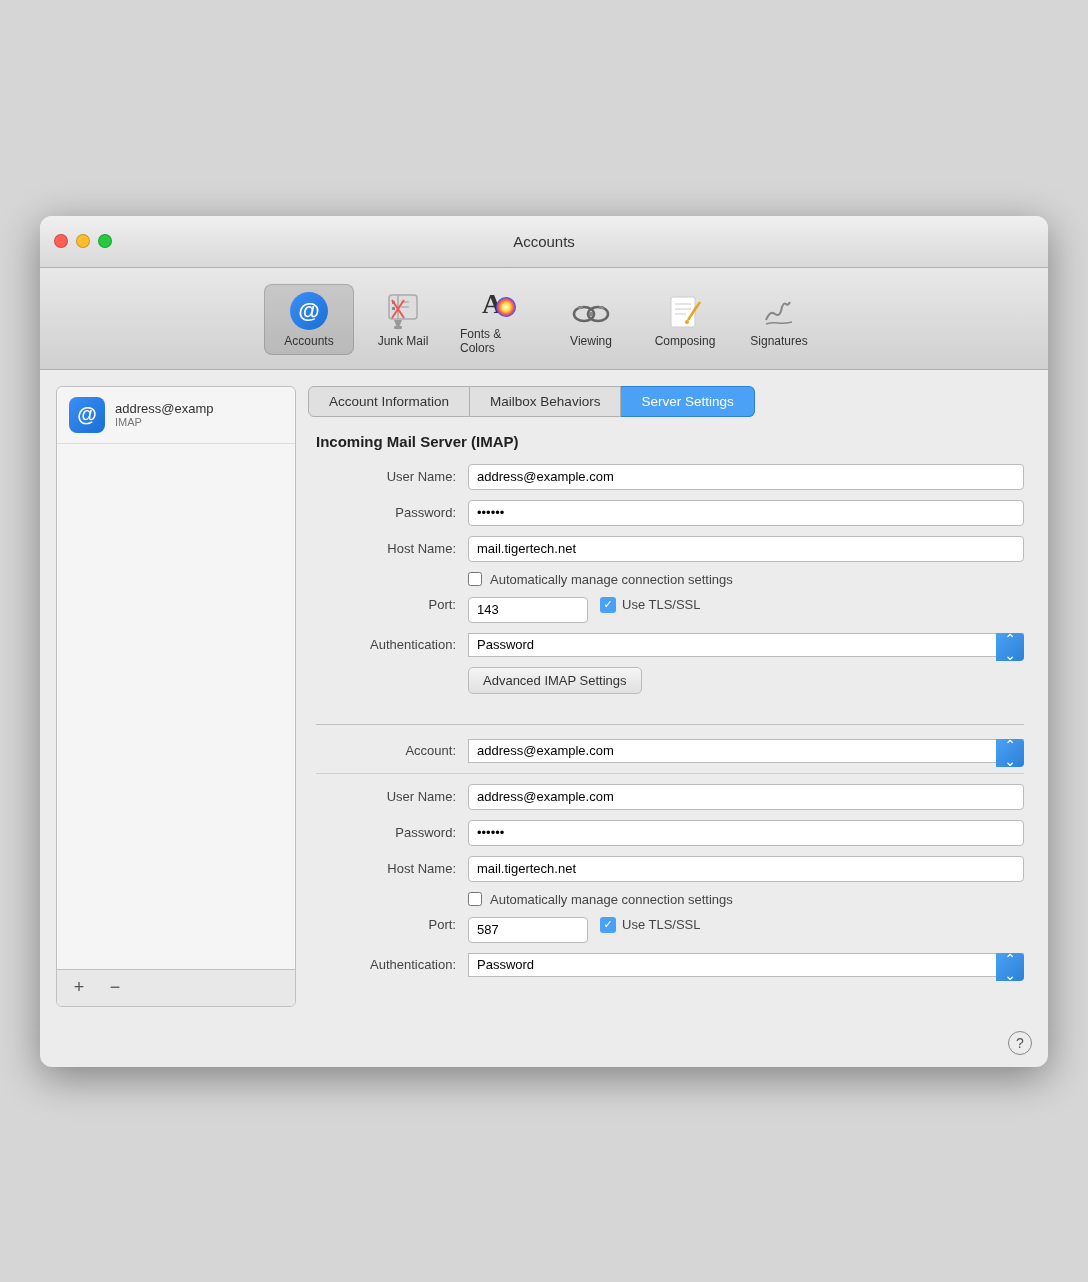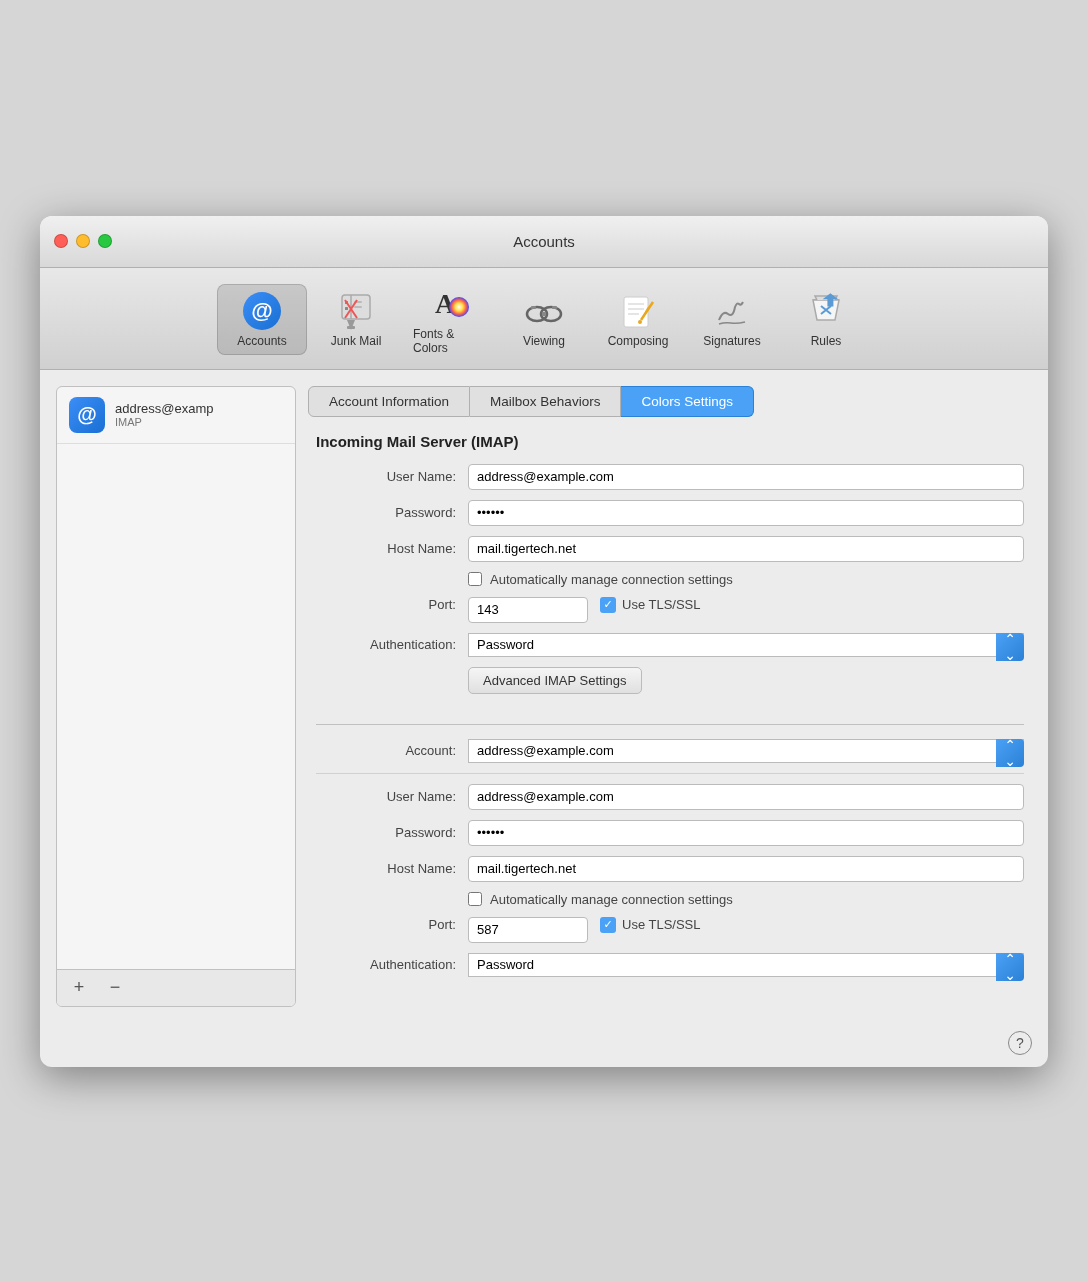--- a/index.html
+++ b/index.html
@@ -400,32 +400,20 @@
     <div class="toolbar-item">
       <div class="toolbar-icon">
         <svg width="38" height="38" viewBox="0 0 38 38">
           <path d="M6 28 Q10 18 15 22 Q20 26 22 15 Q24 10 26 12 Q28 14 30 10" fill="none" stroke="#888" stroke-width="2"></path>
           <path d="M6 32 Q12 30 18 31 Q24 32 32 30" fill="none" stroke="#888" stroke-width="1.5"></path>
         </svg>
       </div>
       <span class="toolbar-label">Signatures</span>
     </div>
 
-    <div class="toolbar-item">
-      <div class="toolbar-icon">
-        <svg width="38" height="38" viewBox="0 0 38 38">
-          <path d="M6 8 L20 8 L32 8" fill="none" stroke="#aaa" stroke-width="1.5"></path>
-          <path d="M6 8 L10 28 L28 28 L32 8 Z" fill="#f5f5f5" stroke="#aaa" stroke-width="1.5"></path>
-          <path d="M10 8 L8 4 L30 4 L28 8" fill="#ddd" stroke="#aaa" stroke-width="1.5"></path>
-          <path d="M14 14 L24 22 M24 14 L14 22" stroke="#5b9bd5" stroke-width="2"></path>
-          <polygon points="25,0 38,10 30,10 30,22 20,22 20,10 12,10" fill="#5b9bd5" transform="translate(0,0) scale(0.6) translate(14,2)"></polygon>
-        </svg>
-      </div>
-      <span class="toolbar-label">Rules</span>
-    </div>
   </div>
 
   <div class="main-content">
 
     <div class="sidebar">
       <div class="sidebar-list">
         <div class="sidebar-account-item">
           <div class="account-avatar">@</div>
           <div class="account-info">
             <span class="account-email">address@examp</span>
@@ -437,21 +425,21 @@
         <div class="sidebar-footer-btn">+</div>
         <div class="sidebar-footer-btn">−</div>
       </div>
     </div>
 
     <div class="right-panel">
 
       <div class="tabs">
         <div class="tab">Account Information</div>
         <div class="tab">Mailbox Behaviors</div>
-        <div class="tab active">Colors Settings</div>
+        <div class="tab active">Server Settings</div>
       </div>
 
       <div class="form-content">
 
         <div class="section-title">Incoming Mail Server (IMAP)</div>
 
         <div class="form-row">
           <span class="form-label">User Name:</span>
           <input class="form-input" type="text" value="address@example.com" style="">
         </div>

